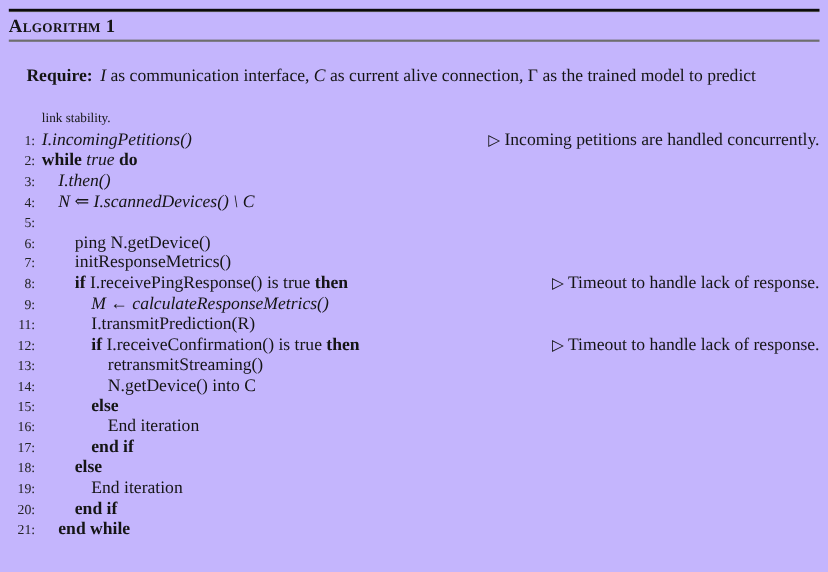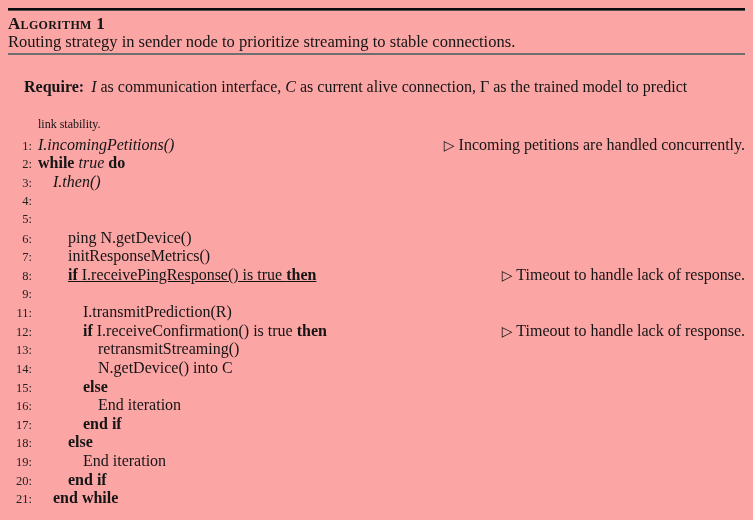--- a/index.html
+++ b/index.html
@@ -1,21 +1,21 @@
 <!DOCTYPE html>
 <html><head>
 <meta charset="utf-8">
 <style>
   html, body { margin: 0; padding: 0; background: #e8e8e8; }
   .page {
     position: relative;
     width: 753px;
     height: 520px;
     margin: 0 auto;
-    background: #fca5a5;
+    background: #c4b5fd;
     box-sizing: border-box;
     padding: 0 8px;
     overflow: hidden;
     font-family: "Liberation Serif", "DejaVu Serif", serif;
     color: #151515;
   }
   .rule-top {
     margin-top: 8px;
     height: 3px;
     background: linear-gradient(to bottom, #0c0c0c 65%, #8a8a8a);
@@ -70,38 +70,37 @@
   .s-r { font-style: normal; font-weight: normal; }
   .s-i { font-style: italic; font-weight: normal; }
   .s-b { font-style: normal; font-weight: bold; text-align: right; }
 </style>
 </head>
 <body>
 
 <div class="page">
   <div class="rule-top"></div>
   <div class="algo-label">Algorithm 1</div>
-  <div class="algo-caption">Routing strategy in sender node to prioritize streaming to stable connections.</div>
   <div class="rule-mid"></div>
 
   <div class="require">
     <span class="require-keyword">Require:</span><span id="require-segments"><span class="s-i">I</span><span class="s-r"> as communication interface, </span><span class="s-i">C</span><span class="s-r"> as current alive connection, Γ as the trained model to predict</span></span>
   </div>
   <div class="require-line2">link stability.</div>
 
   <div class="algo-body" id="algo-body">
       <div class="code-line"><span class="line-num">1:</span><span class="line-code" style="padding-left: 0px; text-align: center;"><span class="s-i">I.incomingPetitions()</span></span><span class="line-comment"><span class="cmt-marker">▷</span><span class="cmt-text"> Incoming petitions are handled concurrently.</span></span></div>
       <div class="code-line"><span class="line-num">2:</span><span class="line-code" style="padding-left: 0px;"><span class="s-b">while </span><span class="s-i">true</span><span class="s-b"> do</span></span></div>
       <div class="code-line"><span class="line-num">3:</span><span class="line-code" style="padding-left: 15px;"><span class="s-i">I.then()</span></span></div>
-      <div class="code-line"><span class="line-num">4:</span></div>
+      <div class="code-line"><span class="line-num">4:</span><span class="line-code" style="padding-left: 15px;"><span class="s-i">N ⇐ I.scannedDevices() \ C</span></span></div>
       <div class="code-line"><span class="line-num">5:</span></div>
       <div class="code-line"><span class="line-num">6:</span><span class="line-code" style="padding-left: 30px;"><span class="s-r">ping N.getDevice()</span></span></div>
       <div class="code-line"><span class="line-num">7:</span><span class="line-code" style="padding-left: 30px;"><span class="s-r">initResponseMetrics()</span></span></div>
-      <div class="code-line"><span class="line-num">8:</span><span class="line-code" style="padding-left: 30px; text-decoration: underline;"><span class="s-b">if </span><span class="s-r">I.receivePingResponse() is true </span><span class="s-b">then</span></span><span class="line-comment"><span class="cmt-marker">▷</span><span class="cmt-text"> Timeout to handle lack of response.</span></span></div>
-      <div class="code-line"><span class="line-num">9:</span></div>
+      <div class="code-line"><span class="line-num">8:</span><span class="line-code" style="padding-left: 30px;"><span class="s-b">if </span><span class="s-r">I.receivePingResponse() is true </span><span class="s-b">then</span></span><span class="line-comment"><span class="cmt-marker">▷</span><span class="cmt-text"> Timeout to handle lack of response.</span></span></div>
+      <div class="code-line"><span class="line-num">9:</span><span class="line-code" style="padding-left: 45px;"><span class="s-i">M ← calculateResponseMetrics()</span></span></div>
       <div class="code-line"><span class="line-num">11:</span><span class="line-code" style="padding-left: 45px;"><span class="s-r">I.transmitPrediction(R)</span></span></div>
       <div class="code-line"><span class="line-num">12:</span><span class="line-code" style="padding-left: 45px;"><span class="s-b">if </span><span class="s-r">I.receiveConfirmation() is true </span><span class="s-b">then</span></span><span class="line-comment"><span class="cmt-marker">▷</span><span class="cmt-text"> Timeout to handle lack of response.</span></span></div>
       <div class="code-line"><span class="line-num">13:</span><span class="line-code" style="padding-left: 60px;"><span class="s-r">retransmitStreaming()</span></span></div>
       <div class="code-line"><span class="line-num">14:</span><span class="line-code" style="padding-left: 60px;"><span class="s-r">N.getDevice() into C</span></span></div>
       <div class="code-line"><span class="line-num">15:</span><span class="line-code" style="padding-left: 45px;"><span class="s-b">else</span></span></div>
       <div class="code-line"><span class="line-num">16:</span><span class="line-code" style="padding-left: 60px;"><span class="s-r">End iteration</span></span></div>
       <div class="code-line"><span class="line-num">17:</span><span class="line-code" style="padding-left: 45px;"><span class="s-b">end if</span></span></div>
       <div class="code-line"><span class="line-num">18:</span><span class="line-code" style="padding-left: 30px;"><span class="s-b">else</span></span></div>
       <div class="code-line"><span class="line-num">19:</span><span class="line-code" style="padding-left: 45px;"><span class="s-r">End iteration</span></span></div>
       <div class="code-line"><span class="line-num">20:</span><span class="line-code" style="padding-left: 30px;"><span class="s-b">end if</span></span></div>

